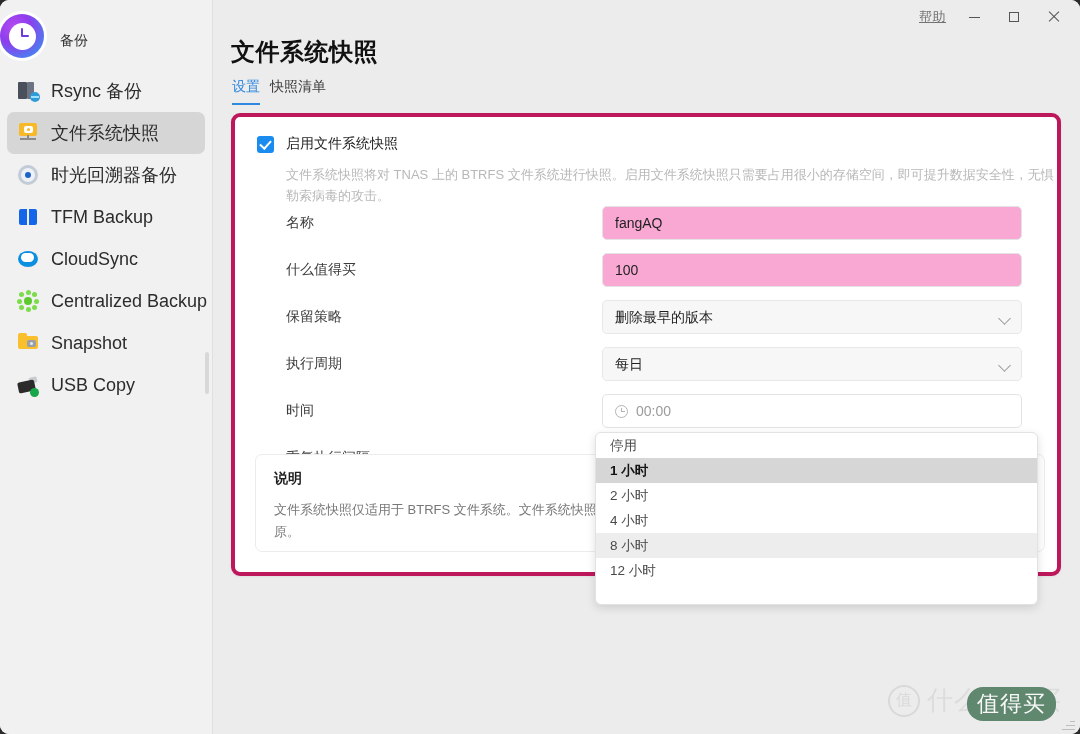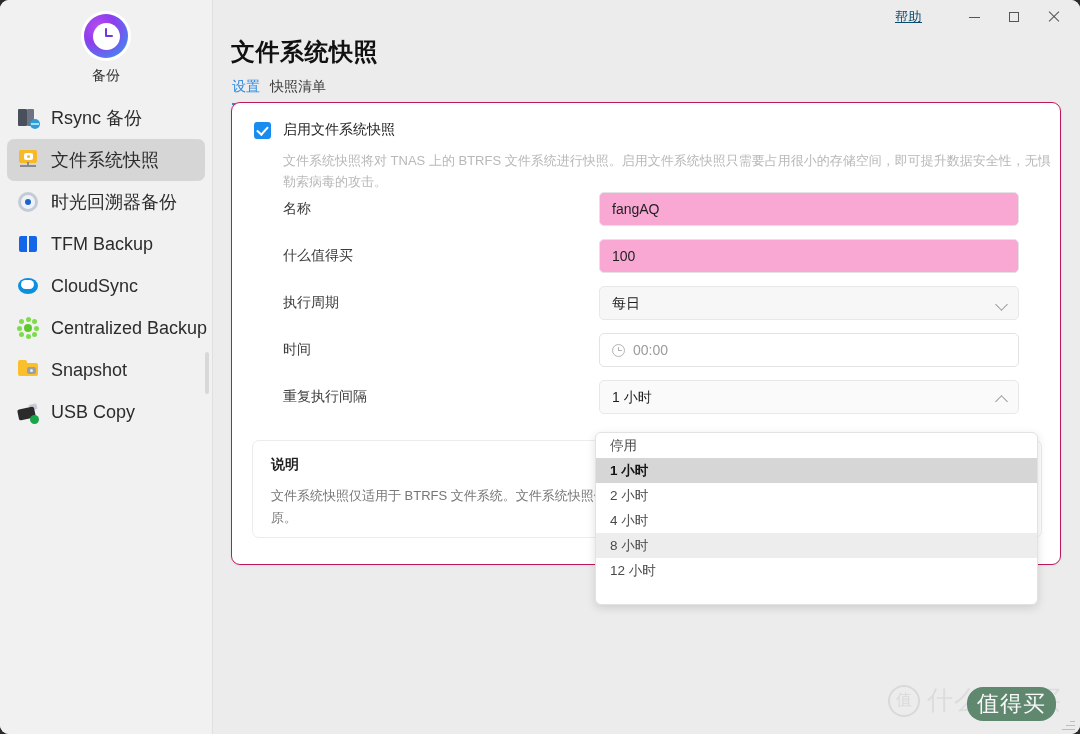--- a/index.html
+++ b/index.html
@@ -19,22 +19,22 @@
 
   
   .titlebar {
     position: absolute; top: 0; left: 0;
     width: 1080px; height: 34px;
     display: flex; align-items: center; justify-content: flex-end;
     padding-right: 6px;
     z-index: 40;
   }
   .help-link {
-    color: #0c4a6e; font-size: 13px; text-decoration: underline;
-    margin-right: 32px; cursor: pointer; letter-spacing: .5px;
+    color: #737373; font-size: 13px; text-decoration: underline;
+    margin-right: 8px; cursor: pointer; letter-spacing: .5px;
   }
   .winbtn {
     width: 40px; height: 30px;
     display: flex; align-items: center; justify-content: center;
     cursor: pointer; color: #4a4a4a;
   }
   .gl-min { display:block; width:11px; height:1px; background:#555; }
   .gl-max { display:block; width:10px; height:10px; border:1px solid #555; }
   .gl-close { position:relative; width:12px; height:12px; }
   .gl-close::before, .gl-close::after {
@@ -46,22 +46,23 @@
 
   
   .sidebar {
     position: absolute; left: 0; top: 0;
     width: 213px; height: 734px;
     background: #f1f1f1;
     border-right: 1px solid #e0e0e0;
     z-index: 10;
   }
   .app-logo-wrap {
-    display:flex; flex-direction:column; align-items:center;
+    display:flex; flex-direction:row; align-items:center;
     padding-top: 14px;
+    gap: 16px;
   }
   .app-logo {
     width: 44px; height: 44px; border-radius: 50%;
     background: radial-gradient(circle at 32% 30%, #b64cf0 0%, #8e3ded 38%, #4b7ff0 78%, #3f86f5 100%);
     display:flex; align-items:center; justify-content:center;
     box-shadow: 0 0 0 3px #fff;
     position: relative;
   }
   .app-logo .clockface {
     width: 27px; height: 27px; border-radius: 50%;
@@ -109,24 +110,24 @@
     position:absolute; left: 19px; top: 78px;
     display:flex; gap: 10px;
   }
   .tab {
     font-size: 14px; color: #3b3b3b; padding-bottom: 7px;
     cursor: pointer; border-bottom: 2px solid transparent;
   }
   .tab.active { color: #2f88e0; border-bottom-color: #2f88e0; }
 
   .card {
-    position:absolute; left: 18px; top: 102px;
+    position:absolute; left: 18px; top: 113px;
     width: 830px; height: 463px;
     background: #fff; border-radius: 9px;
-    border: 1px solid #be185d;
+    border: 4px solid #be185d;
     box-shadow: 0 1px 3px rgba(0,0,0,.05);
     padding: 18px 22px 0 22px;
   }
 
   .chk-row { display:flex; align-items:center; gap:12px; }
   .checkbox {
     width: 17px; height: 17px; border-radius: 3px;
     background: #1a8cf0; position: relative; flex:0 0 17px; cursor:pointer;
   }
   .checkbox::after {
@@ -416,20 +417,29 @@
           </div>
         </div>
 
         <div class="frow">
           <div class="flabel">什么值得买</div>
           <div class="fctrl">
             <input class="inp" value="100" style="">
           </div>
         </div>
 
+        <div class="frow">
+          <div class="flabel">保留策略</div>
+          <div class="fctrl">
+            <div class="sel">
+              <span>删除最早的版本</span>
+              <span class="chev"></span>
+            </div>
+          </div>
+        </div>
 
 
         <div class="frow">
           <div class="flabel">执行周期</div>
           <div class="fctrl">
             <div class="sel">
               <span>每日</span>
               <span class="chev"></span>
             </div>
           </div>

